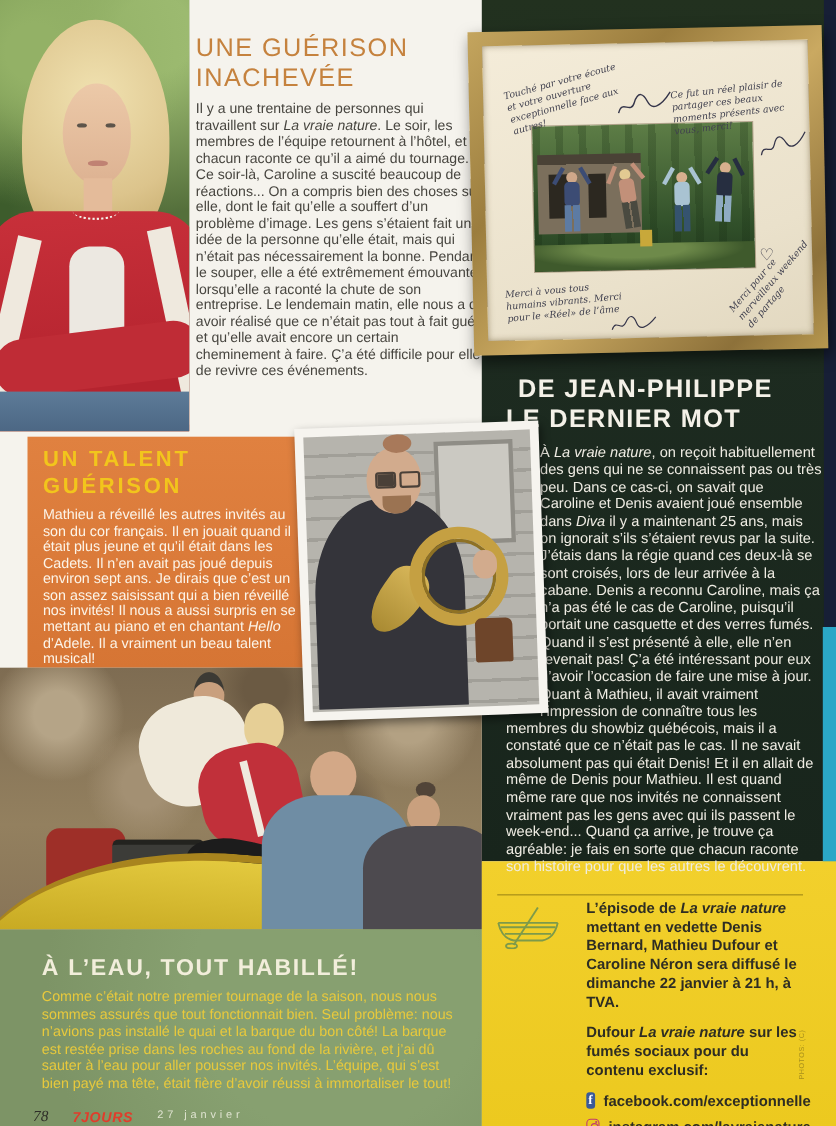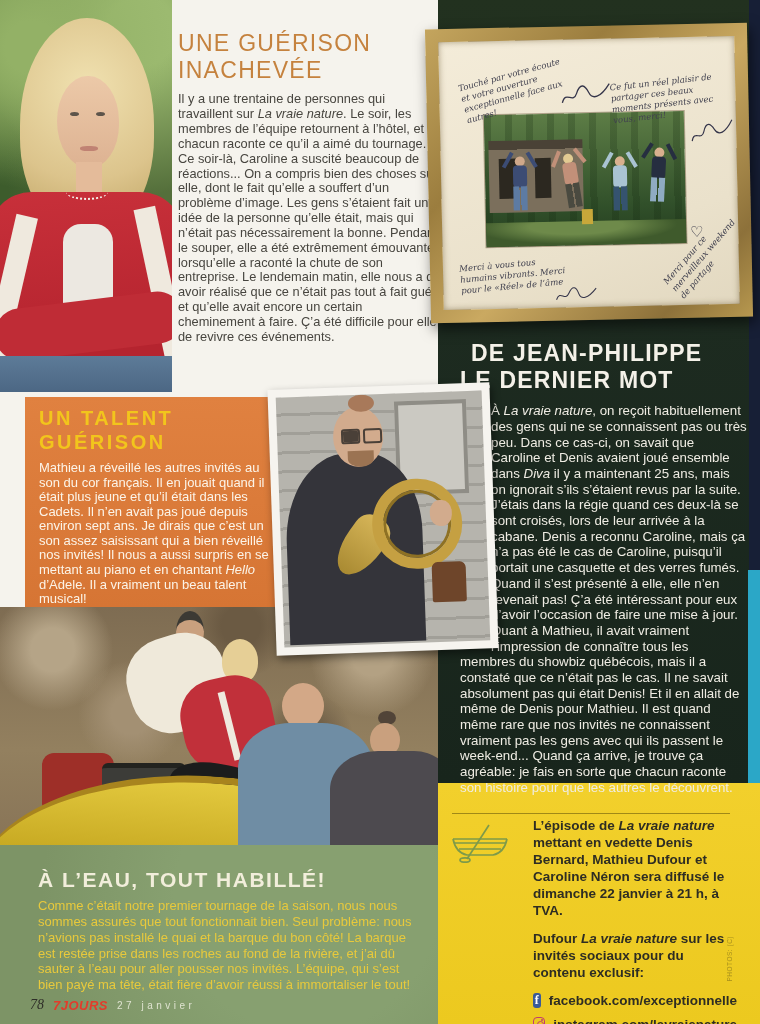--- a/index.html
+++ b/index.html
@@ -135,21 +135,21 @@
     border-top:5px solid #23231f;}
   .c-guitar{left:168px;top:158px;width:112px;height:56px;border-radius:40% 50% 50% 40%;
     background:#1c1c1c;transform:rotate(10deg);}
 
   
   .eau{left:0;top:845px;width:438px;height:179px;box-sizing:border-box;
     background:radial-gradient(circle at 70% 30%,#87a070 0 40%,transparent 80%),#7d9466;
     padding:23px 0 0 38px;}
   .t-eau{color:#f2eedb;font-size:21px;font-weight:700;letter-spacing:1.5px;margin:0 0 6px 0;}
   .body-yel{color:#e8c93c;font-size:13px;line-height:1.22;margin:0;width:382px;}
-  .footer{position:absolute;left:30px;bottom:11px;display:flex;align-items:center;gap:9px;}
+  .footer{position:absolute;left:30px;bottom:0;display:flex;align-items:flex-start;gap:22px;}
   .pg-num{font-family:"Liberation Serif",serif;font-style:italic;font-size:14px;color:#2e2e28;}
   .mag-logo{color:#e23c2b;font-weight:700;font-style:italic;font-size:13px;letter-spacing:.5px;}
   .iss-date{color:#dfe3d0;font-size:10px;letter-spacing:3.5px;}
 
   
   .yb{left:438px;top:783px;width:322px;height:241px;background:#f0cd27;
     background:linear-gradient(180deg,#f2d02c,#ecc91f);box-sizing:border-box;}
   .yb-rule{position:absolute;left:14px;top:30px;width:278px;height:1px;background:rgba(92,80,8,.55);}
   .boat{position:absolute;left:11px;top:40px;}
   .yb-col{position:absolute;left:95px;top:34px;width:204px;color:#2e2d23;font-weight:700;
@@ -309,21 +309,21 @@
       <line x1="40" y1="2" x2="18" y2="36"></line>
       <ellipse cx="16" cy="37" rx="5" ry="2.2"></ellipse>
       <path d="M4,16 L58,16"></path>
       <path d="M6,20 L56,20"></path>
       <path d="M4,16 Q7,30 18,32 L44,32 Q55,30 58,16"></path>
       <path d="M10,26 L52,26"></path>
     </g>
   </svg>
   <div class="yb-col">
     <p><span>L’épisode de </span><i>La vraie nature</i><span> mettant en vedette Denis Bernard, Mathieu Dufour et Caroline Néron sera diffusé le dimanche 22 janvier à 21 h, à TVA.</span></p>
-    <p><span>Dufour </span><i>La vraie nature</i><span> sur les invités sociaux pour du contenu exclusif:</span></p>
+    <p><span>Dufour </span><i>La vraie nature</i><span> sur les fumés sociaux pour du contenu exclusif:</span></p>
     <div class="soc-row">
       <span class="fb-ic">f</span>
       <span>facebook.com/exceptionnelle</span>
     </div>
     <div class="soc-row">
       <span class="ig-ic"></span>
       <span>instagram.com/lavraienature</span>
     </div>
   </div>
 </div>

